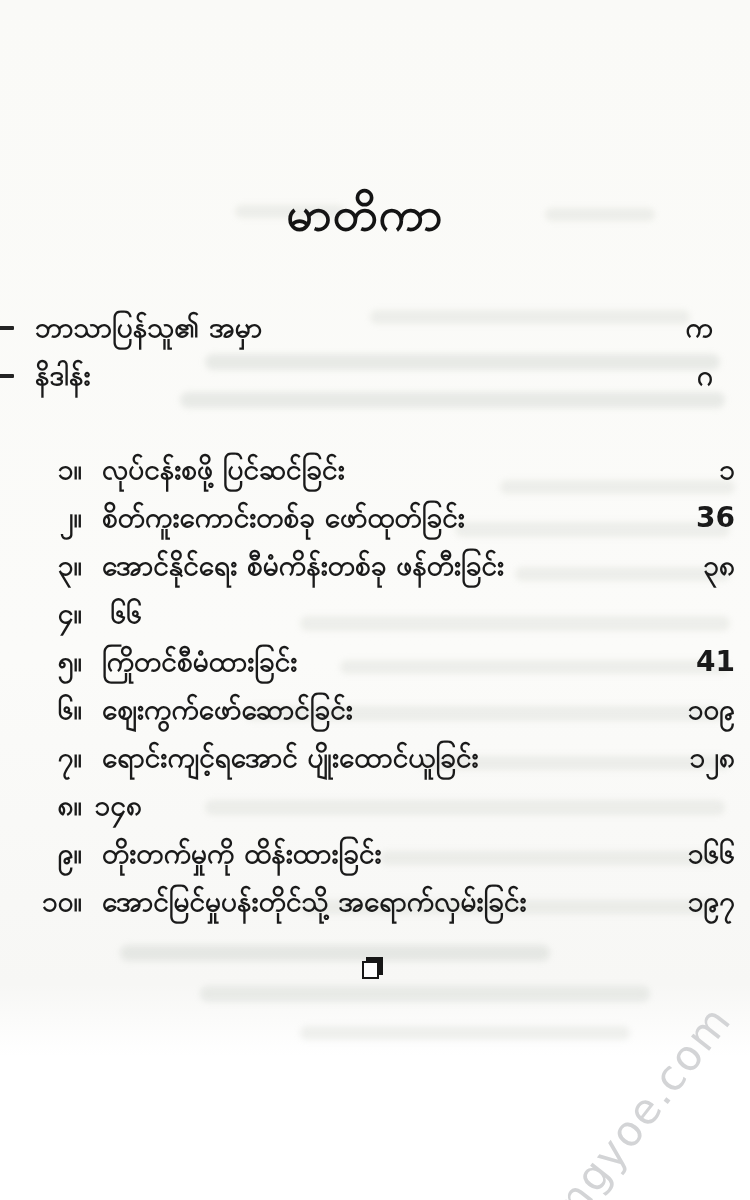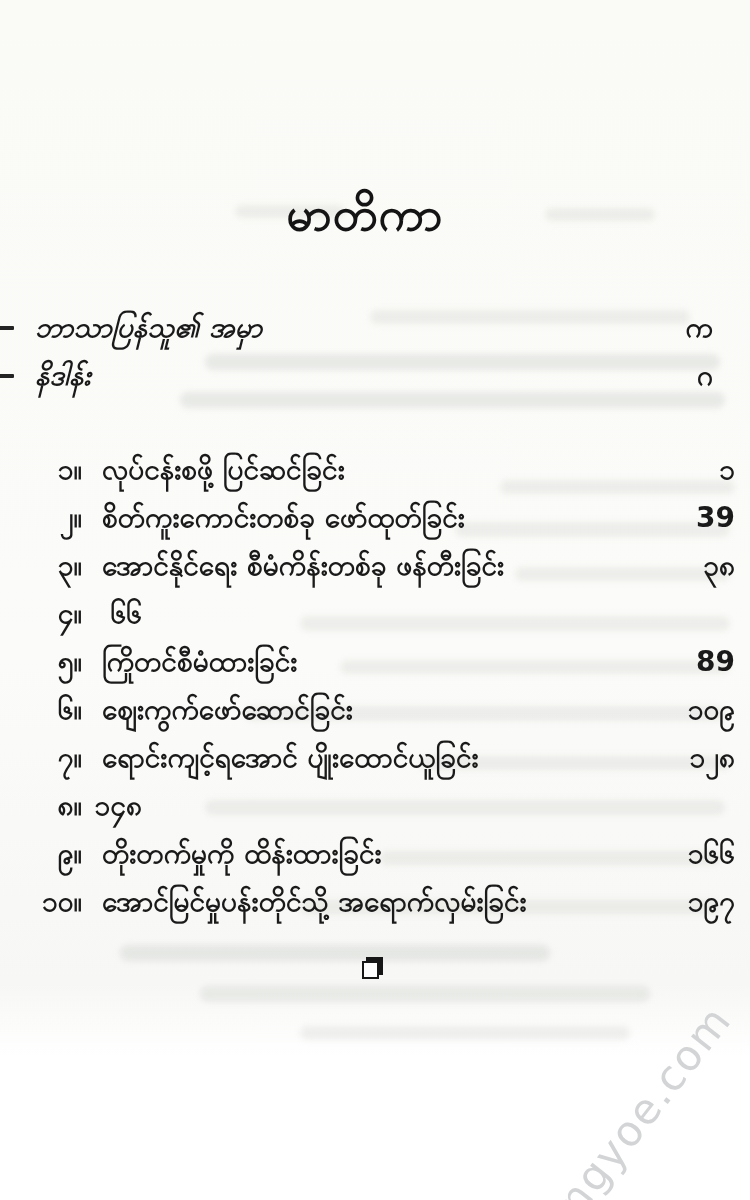--- a/index.html
+++ b/index.html
@@ -54,21 +54,21 @@
     display:flex;align-items:center;
     font-size:28px;font-weight:600;line-height:48px;
     white-space:nowrap;
   }
   .dash{
     position:absolute;left:-2px;top:50%;
     width:16px;height:4px;margin-top:-2px;
     background:#242424;border-radius:1px;
     font-size:0;overflow:hidden;
   }
-  .front-label{margin-left:35px;font-style:italic;}
+  .front-label{margin-left:35px;}
   .num{
     width:82px;flex:0 0 82px;
     text-align:right;
   }
   .label{flex:1 1 auto;margin-left:20px;overflow:hidden;}
   .pagenum{flex:0 0 auto;text-align:right;min-width:60px;}
   .front-page{padding-right:22px;}
 
   .end-marker{
     position:absolute;left:362px;top:961px;
@@ -128,35 +128,35 @@
 
   <div class="rows chapter-rows">
     <div class="row">
       <span class="num">၁။</span>
       <span class="label">လုပ်ငန်းစဖို့ ပြင်ဆင်ခြင်း</span>
       <span class="pagenum">၁</span>
     </div>
     <div class="row">
       <span class="num">၂။</span>
       <span class="label">စိတ်ကူးကောင်းတစ်ခု ဖော်ထုတ်ခြင်း</span>
-      <span class="pagenum">39</span>
+      <span class="pagenum">36</span>
     </div>
     <div class="row">
       <span class="num">၃။</span>
       <span class="label">အောင်နိုင်ရေး စီမံကိန်းတစ်ခု ဖန်တီးခြင်း</span>
       <span class="pagenum">၃၈</span>
     </div>
     <div class="row">
       <span class="num">၄။</span>
       <span class="pagenum">၆၆</span>
     </div>
     <div class="row">
       <span class="num">၅။</span>
       <span class="label">ကြိုတင်စီမံထားခြင်း</span>
-      <span class="pagenum">89</span>
+      <span class="pagenum">41</span>
     </div>
     <div class="row">
       <span class="num">၆။</span>
       <span class="label">ဈေးကွက်ဖော်ဆောင်ခြင်း</span>
       <span class="pagenum">၁၀၉</span>
     </div>
     <div class="row">
       <span class="num">၇။</span>
       <span class="label">ရောင်းကျင့်ရအောင် ပျိုးထောင်ယူခြင်း</span>
       <span class="pagenum">၁၂၈</span>

